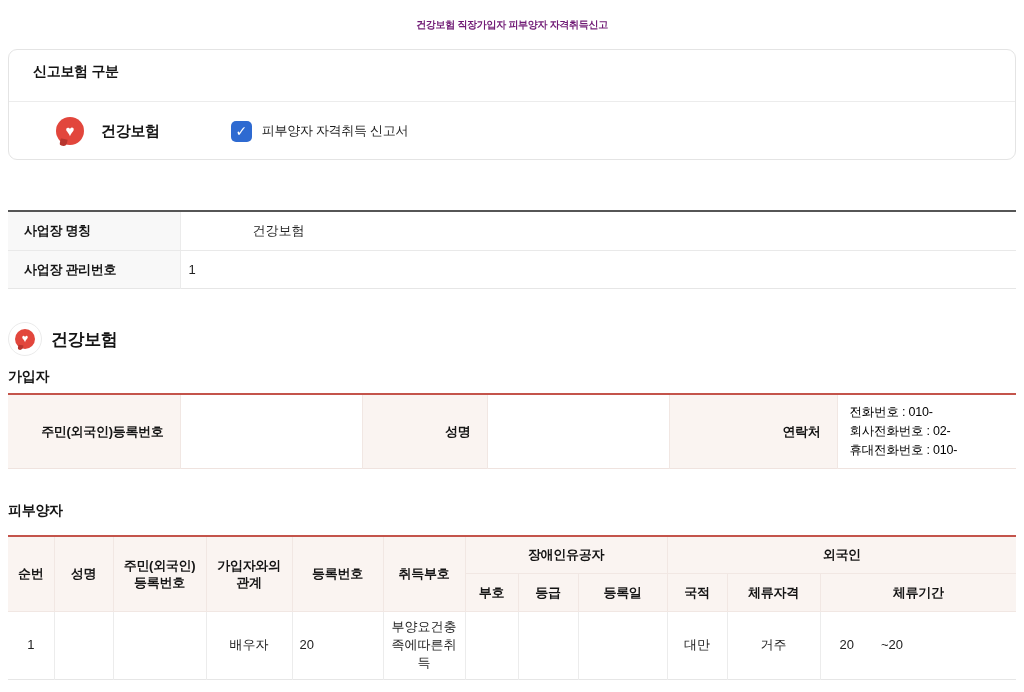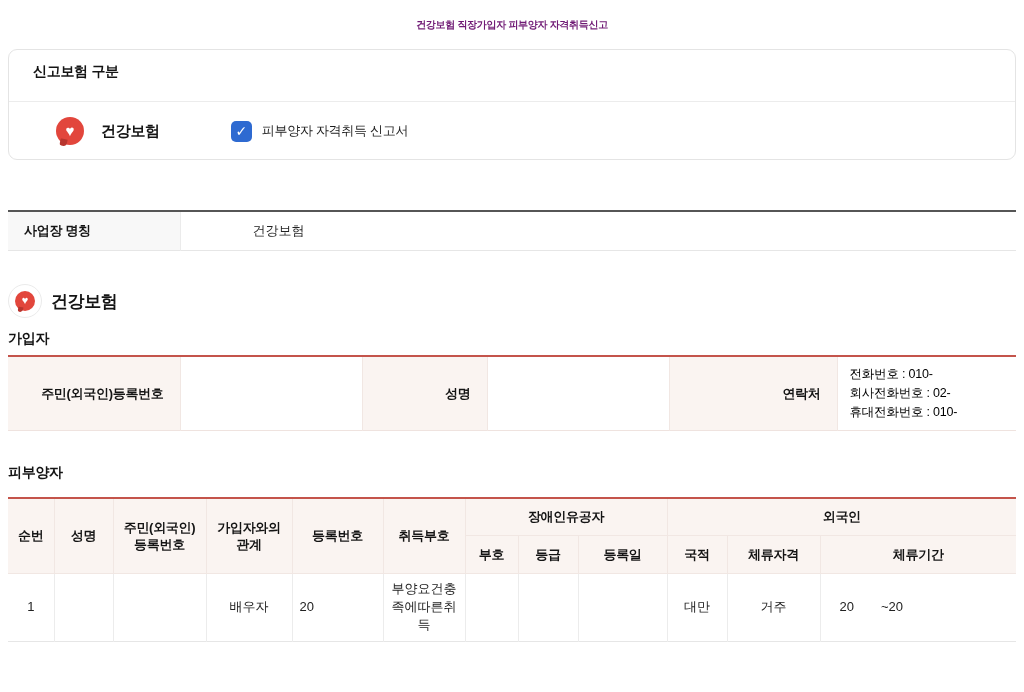--- a/index.html
+++ b/index.html
@@ -99,20 +99,24 @@
     </div>
     <div class="checkbox-label">피부양자 자격취득 신고서</div>
   </div>
 </div>
 
 <table class="workplace-table">
   <tbody>
       <tr>
     <td class="w-label">사업장 명칭</td>
     <td class="w-value indent">건강보험</td>
+  </tr>
+  <tr>
+    <td class="w-label">사업장 관리번호</td>
+    <td class="w-value">1</td>
   </tr>
 </tbody>
   </table>
 
 <div class="section-head">
   <div class="section-icon">
     <div class="bubble">
       <span class="heart-glyph">♥</span>
     </div>
   </div>

